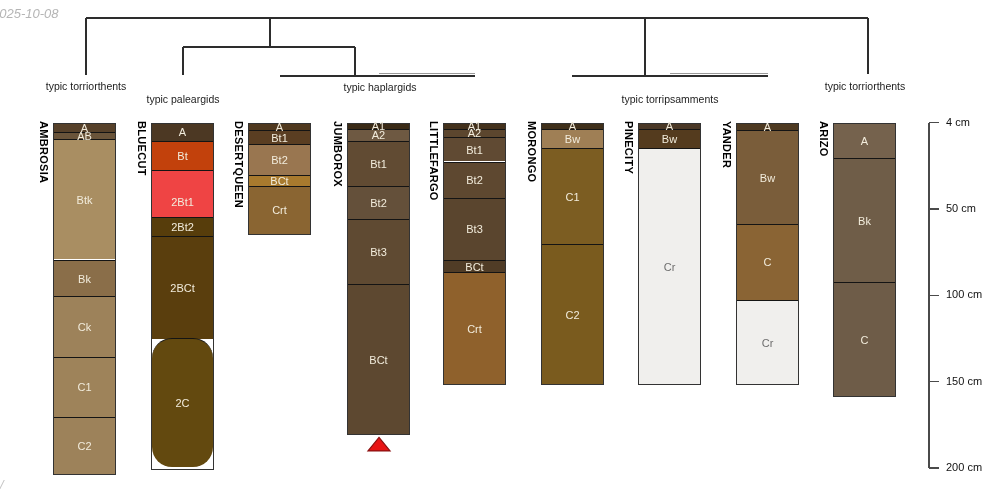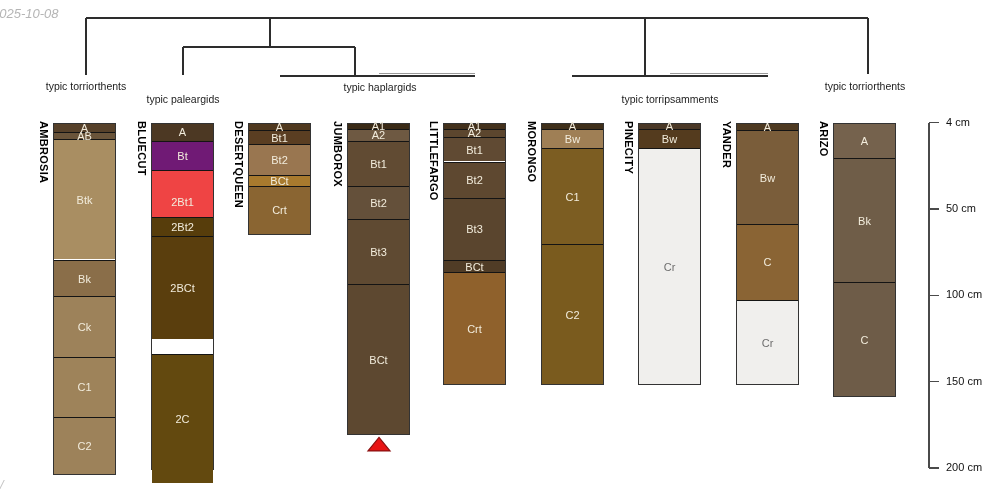--- a/index.html
+++ b/index.html
@@ -74,33 +74,33 @@
         </div>
         <div class="horizon bdr" style="top: 293.675px; height: 57.0075px; background: rgb(157, 130, 90);">
           <span class="hlabel">C2</span>
         </div>
       </div>
       <div class="profile-name" style="left: 148px; top: 120.5px;">BLUECUT</div>
       <div class="column" style="left: 151px; top: 122.5px; width: 61px; height: 345.5px;">
         <div class="horizon" style="top: 0px; height: 17.275px; background: rgb(76, 56, 35);">
           <span class="hlabel">A</span>
         </div>
-        <div class="horizon bdr" style="top: 17.275px; height: 29.3675px; background: #701a75;">
+        <div class="horizon bdr" style="top: 17.275px; height: 29.3675px; background: #c2410c;">
           <span class="hlabel">Bt</span>
         </div>
         <div class="horizon bdr" style="top: 46.6425px; height: 62px; background: #ef4444;">
           <span class="hlabel">2Bt1</span>
         </div>
         <div class="horizon bdr" style="top: 93.285px; height: 19.0025px; background: rgb(87, 61, 11);">
           <span class="hlabel">2Bt2</span>
         </div>
         <div class="horizon bdr" style="top: 112.287px; height: 103.65px; background: rgb(90, 62, 13);">
           <span class="hlabel">2BCt</span>
         </div>
-        <div class="horizon bdr" style="top: 230px; height: 129.562px; background: rgb(99, 73, 15);">
+        <div class="horizon bdr" style="top: 214px; height: 129.562px; background: rgb(99, 73, 15); border-radius: 20px;">
           <span class="hlabel">2C</span>
         </div>
       </div>
       <div class="profile-name" style="left: 245px; top: 120.5px;">DESERTQUEEN</div>
       <div class="column" style="left: 248px; top: 122.5px; width: 61px; height: 110.56px;">
         <div class="horizon" style="top: 0px; height: 6.91px; background: rgb(80, 57, 31);">
           <span class="hlabel">A</span>
         </div>
         <div class="horizon bdr" style="top: 6.91px; height: 13.82px; background: rgb(90, 62, 34);">
           <span class="hlabel">Bt1</span>

